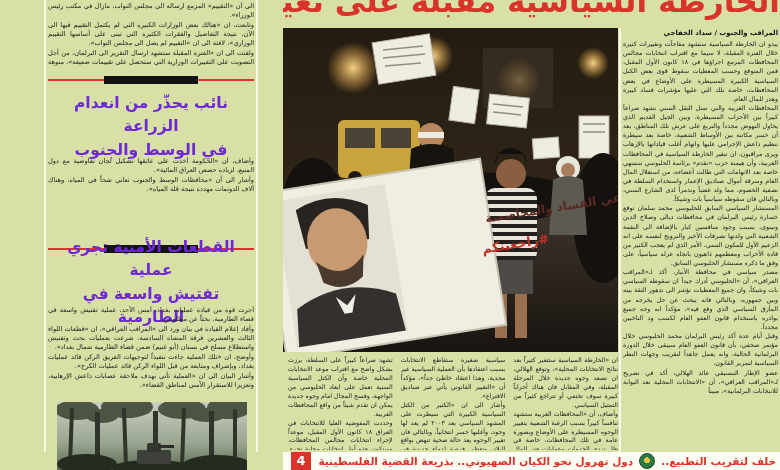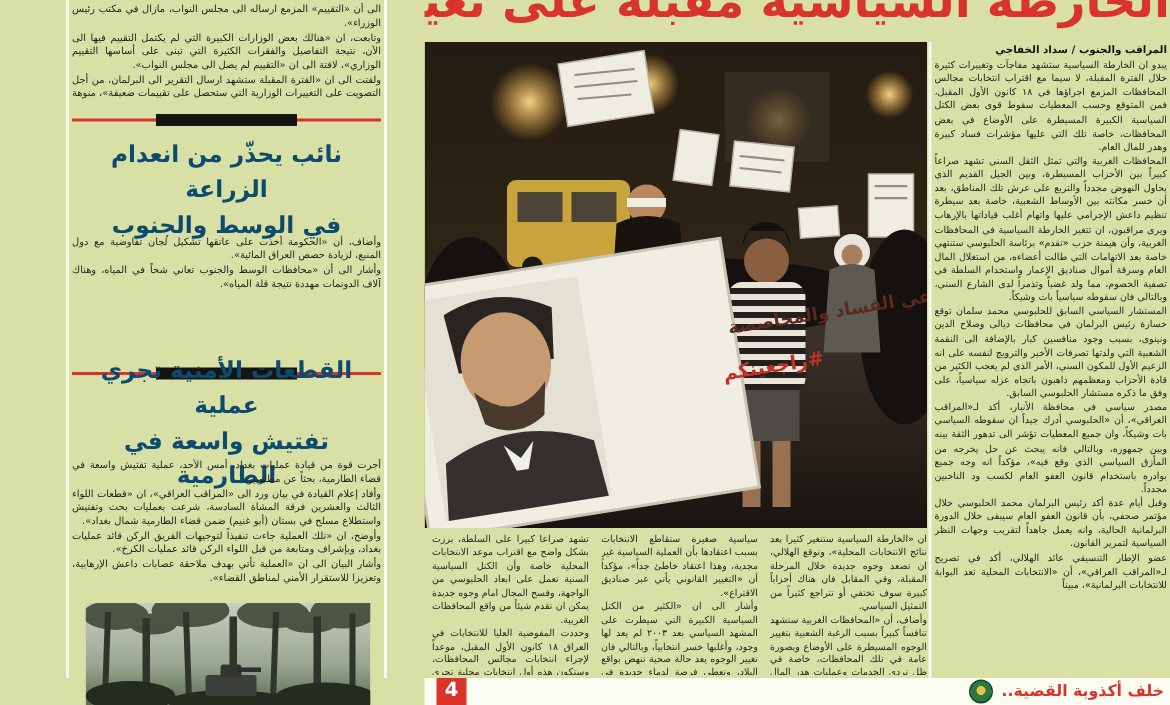--- a/index.html
+++ b/index.html
@@ -11,21 +11,21 @@
   }
   .abs{position:absolute;}
   .rule-v{position:absolute;width:2px;background:#f7f8e9;}
   .txt{
     direction:rtl;text-align:justify;white-space:pre-line;
     font-size:6.6px;line-height:1.42;color:#22211f;
     overflow:hidden;
   }
   .headline-black{
     direction:rtl;text-align:center;font-weight:bold;
-    font-size:15.5px;line-height:1.5;color:#0c4a6e;white-space:pre-line;
+    font-size:15.5px;line-height:1.5;color:#6d28d9;white-space:pre-line;
   }
   .divider{position:relative;height:8px;}
   .divider .red-line{position:absolute;left:0;right:0;top:3px;height:2px;background:#d8342b;}
   .divider .black-bar{position:absolute;left:27%;width:46%;top:0;height:8px;background:#141414;}
   .top-headline-clip{
     left:283px;top:0;width:497px;height:26px;overflow:hidden;
   }
   .top-headline{
     direction:rtl;text-align:right;font-weight:bold;
     font-size:31px;color:#d8342b;margin-top:-17px;white-space:nowrap;
@@ -261,17 +261,18 @@
   <div class="txt">يبدو ان الخارطة السياسية ستشهد مفاجآت وتغييرات كثيرة خلال الفترة المقبلة، لا سيما مع اقتراب انتخابات مجالس المحافظات المزمع اجراؤها في ١٨ كانون الأول المقبل، فمن المتوقع وحسب المعطيات سقوط قوى بعض الكتل السياسية الكبيرة المسيطرة على الأوضاع في بعض المحافظات، خاصة تلك التي عليها مؤشرات فساد كبيرة وهدر للمال العام.
 المحافظات الغربية والتي تمثل الثقل السني تشهد صراعاً كبيراً بين الأحزاب المسيطرة، وبين الجيل القديم الذي يحاول النهوض مجدداً والتربع على عرش تلك المناطق، بعد أن خسر مكانته بين الأوساط الشعبية، خاصة بعد سيطرة تنظيم داعش الإجرامي عليها واتهام أغلب قياداتها بالإرهاب ويرى مراقبون، ان تتغير الخارطة السياسية في المحافظات الغربية، وأن هيمنة حزب «تقدم» برئاسة الحلبوسي ستنتهي خاصة بعد الاتهامات التي طالت أعضاءه، من استغلال المال العام وسرقة أموال صناديق الإعمار واستخدام السلطة في تصفية الخصوم، مما ولد غضباً وتذمراً لدى الشارع السني، وبالتالي فان سقوطه سياسياً بات وشيكاً.
 المستشار السياسي السابق للحلبوسي محمد سلمان توقع خسارة رئيس البرلمان في محافظات ديالى وصلاح الدين ونينوى، بسبب وجود منافسين كبار بالإضافة الى النقمة الشعبية التي ولدتها تصرفات الأخير والترويج لنفسه على انه الزعيم الأول للمكون السني، الأمر الذي لم يعجب الكثير من قادة الأحزاب ومعظمهم ذاهبون باتجاه عزله سياسياً، على وفق ما ذكره مستشار الحلبوسي السابق.
 مصدر سياسي في محافظة الأنبار، أكد لـ«المراقب العراقي»، أن «الحلبوسي أدرك جيداً ان سقوطه السياسي بات وشيكاً، وان جميع المعطيات تؤشر الى تدهور الثقة بينه وبين جمهوره، وبالتالي فانه يبحث عن حل يخرجه من المأزق السياسي الذي وقع فيه»، مؤكداً انه وجه جميع بوادره باستخدام قانون العفو العام لكسب ود الناخبين مجدداً.
 وقبل أيام عدة أكد رئيس البرلمان محمد الحلبوسي خلال مؤتمر صحفي، بأن قانون العفو العام سيبقى خلال الدورة البرلمانية الحالية، وانه يعمل جاهداً لتقريب وجهات النظر السياسية لتمرير القانون.
 عضو الإطار التنسيقي عائد الهلالي، أكد في تصريح لـ«المراقب العراقي»، أن «الانتخابات المحلية تعد البوابة للانتخابات البرلمانية»، مبيناً</div>
 </div>
 
 <div class="abs bottom-strip">
   <div class="strip-row">
-    <span class="strip-kicker">خلف أكذوبة القضية..</span>
+    <span class="strip-kicker">خلف لتقريب التطبيع..</span>
     <span class="emblem"></span>
+    <span class="strip-headline">دول تهرول نحو الكيان الصهيوني.. بذريعة القضية الفلسطينية</span>
   </div>
   <div class="page-num-box">4</div>
 </div>
 
 </body></html>

